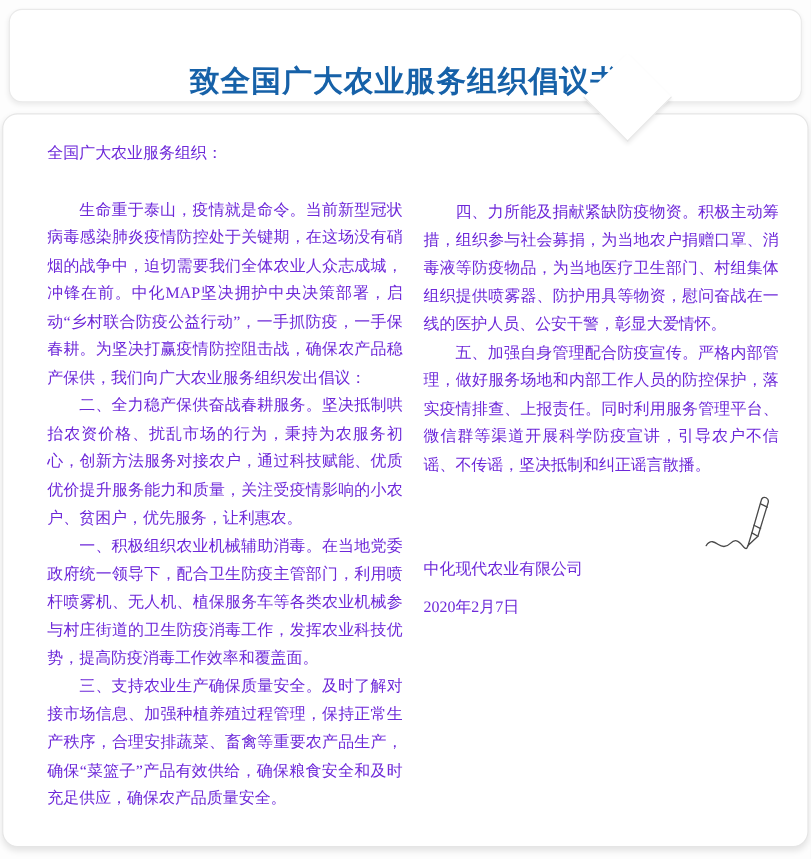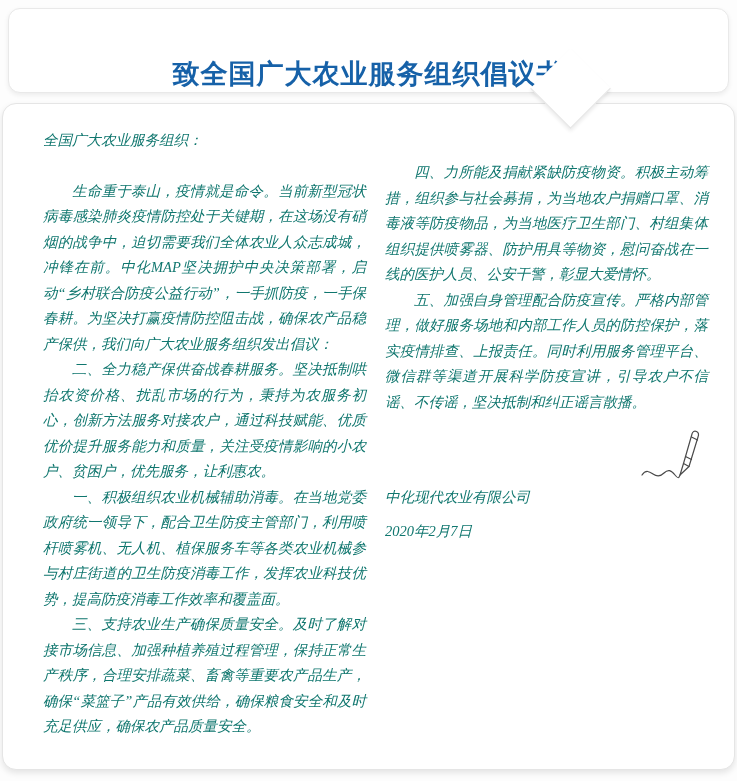--- a/index.html
+++ b/index.html
@@ -33,23 +33,23 @@
   
   .paper{
     position:absolute;left:2px;top:103px;width:733px;height:667px;
     background:#ffffff;border:1px solid #e5e5e5;border-radius:14px;
     box-shadow:0 3px 6px rgba(0,0,0,0.10);
     z-index:1;box-sizing:border-box;
     padding:24px 26px 0 40px;overflow:hidden;
   }
   .cols{display:flex;gap:19px;}
   .col{flex:1 1 0;min-width:0;
-    font-size:14.5px;line-height:25.5px;color:#0f766e;font-style:italic;
+    font-size:14.5px;line-height:25.5px;color:#6d28d9;
   }
-  .col-right{margin-top:32px;}
+  .col-right{margin-top:53px;}
   .salutation{margin:0 0 25px 0;text-align:left;}
   .para{margin:0;text-indent:2em;text-align:justify;}
   
   .pen-wrap{display:flex;justify-content:flex-end;margin:10px 6px 2px 0;}
   .signature{margin:2px 0 0 0;text-align:left;}
   .date{margin:8px 12px 0 0;text-align:left;}
 </style>
 </head>
 <body>
 

